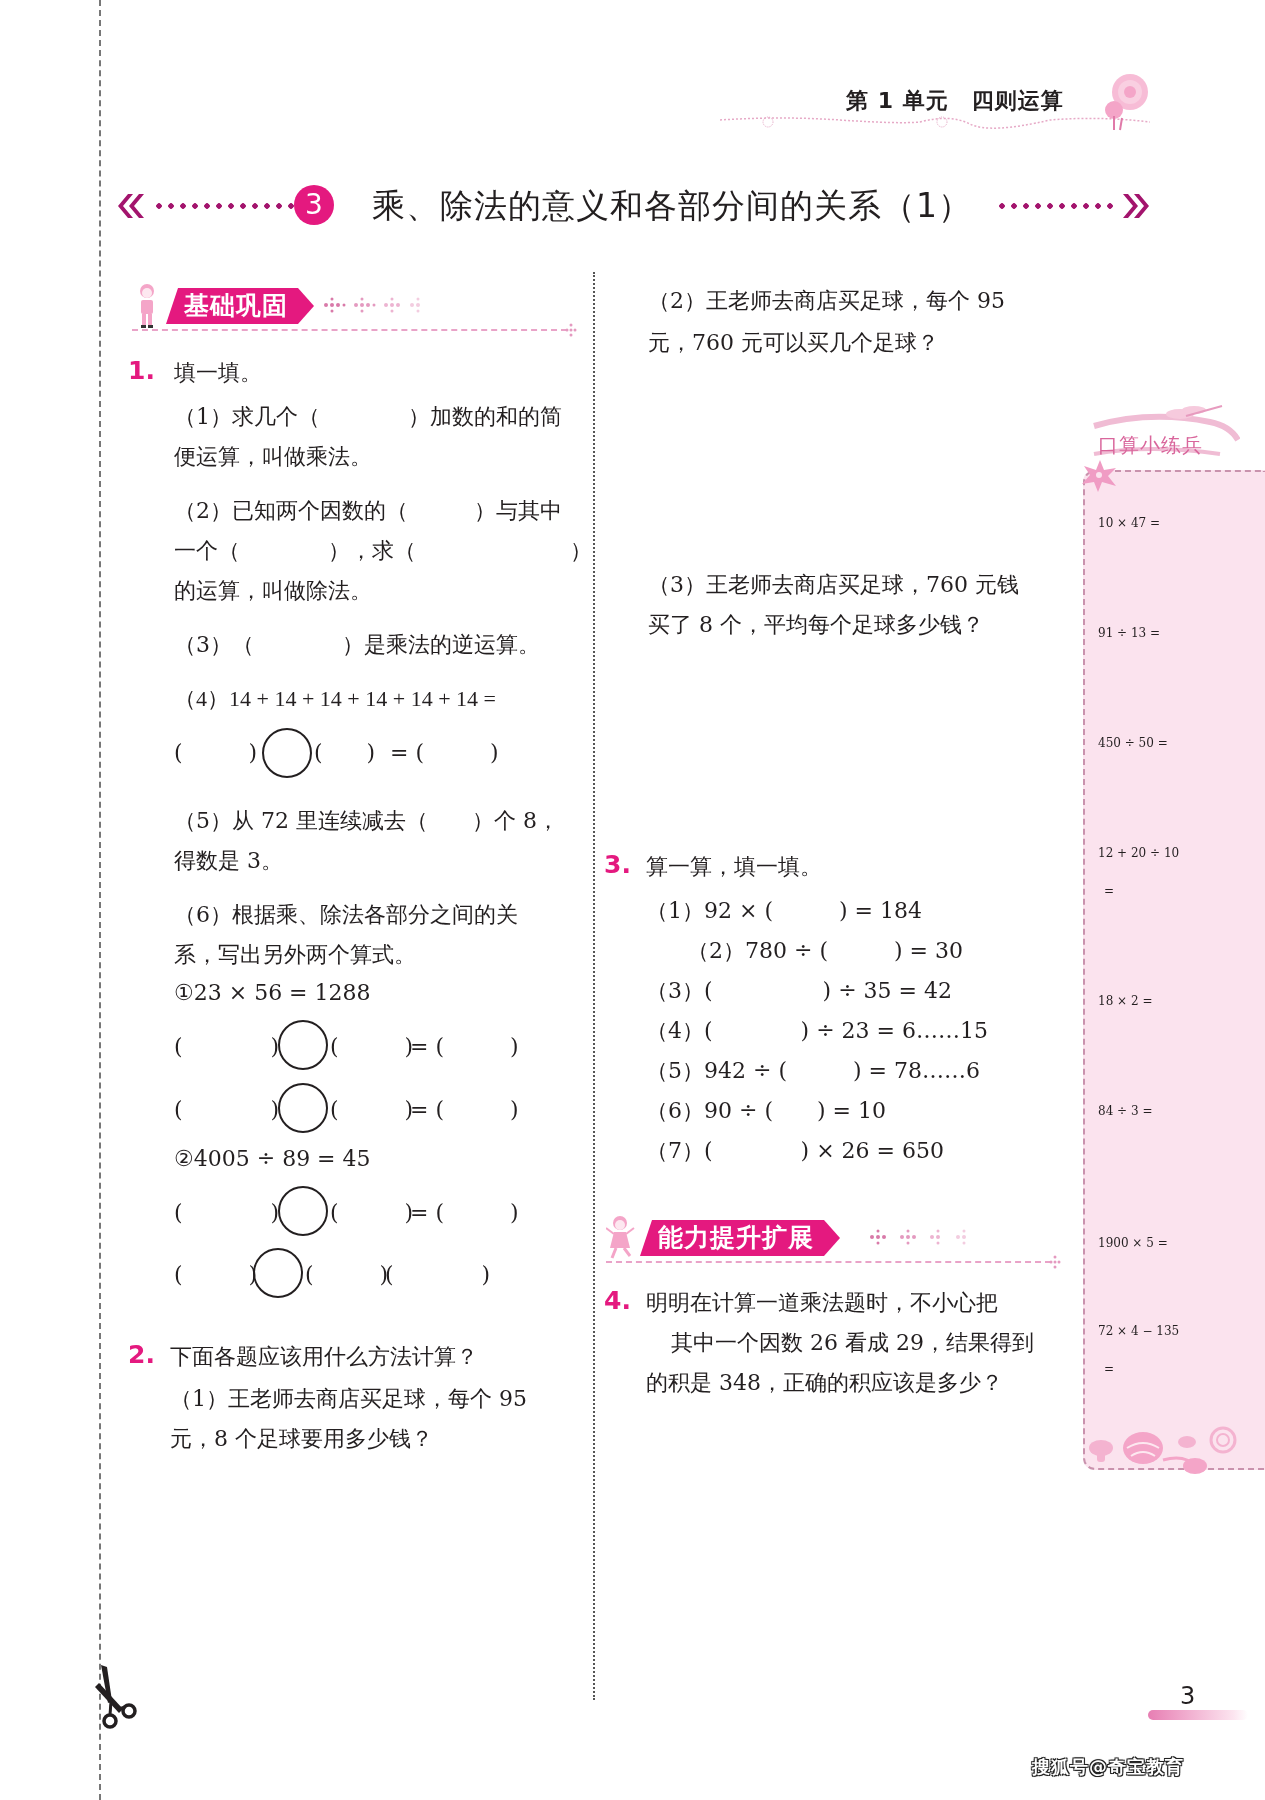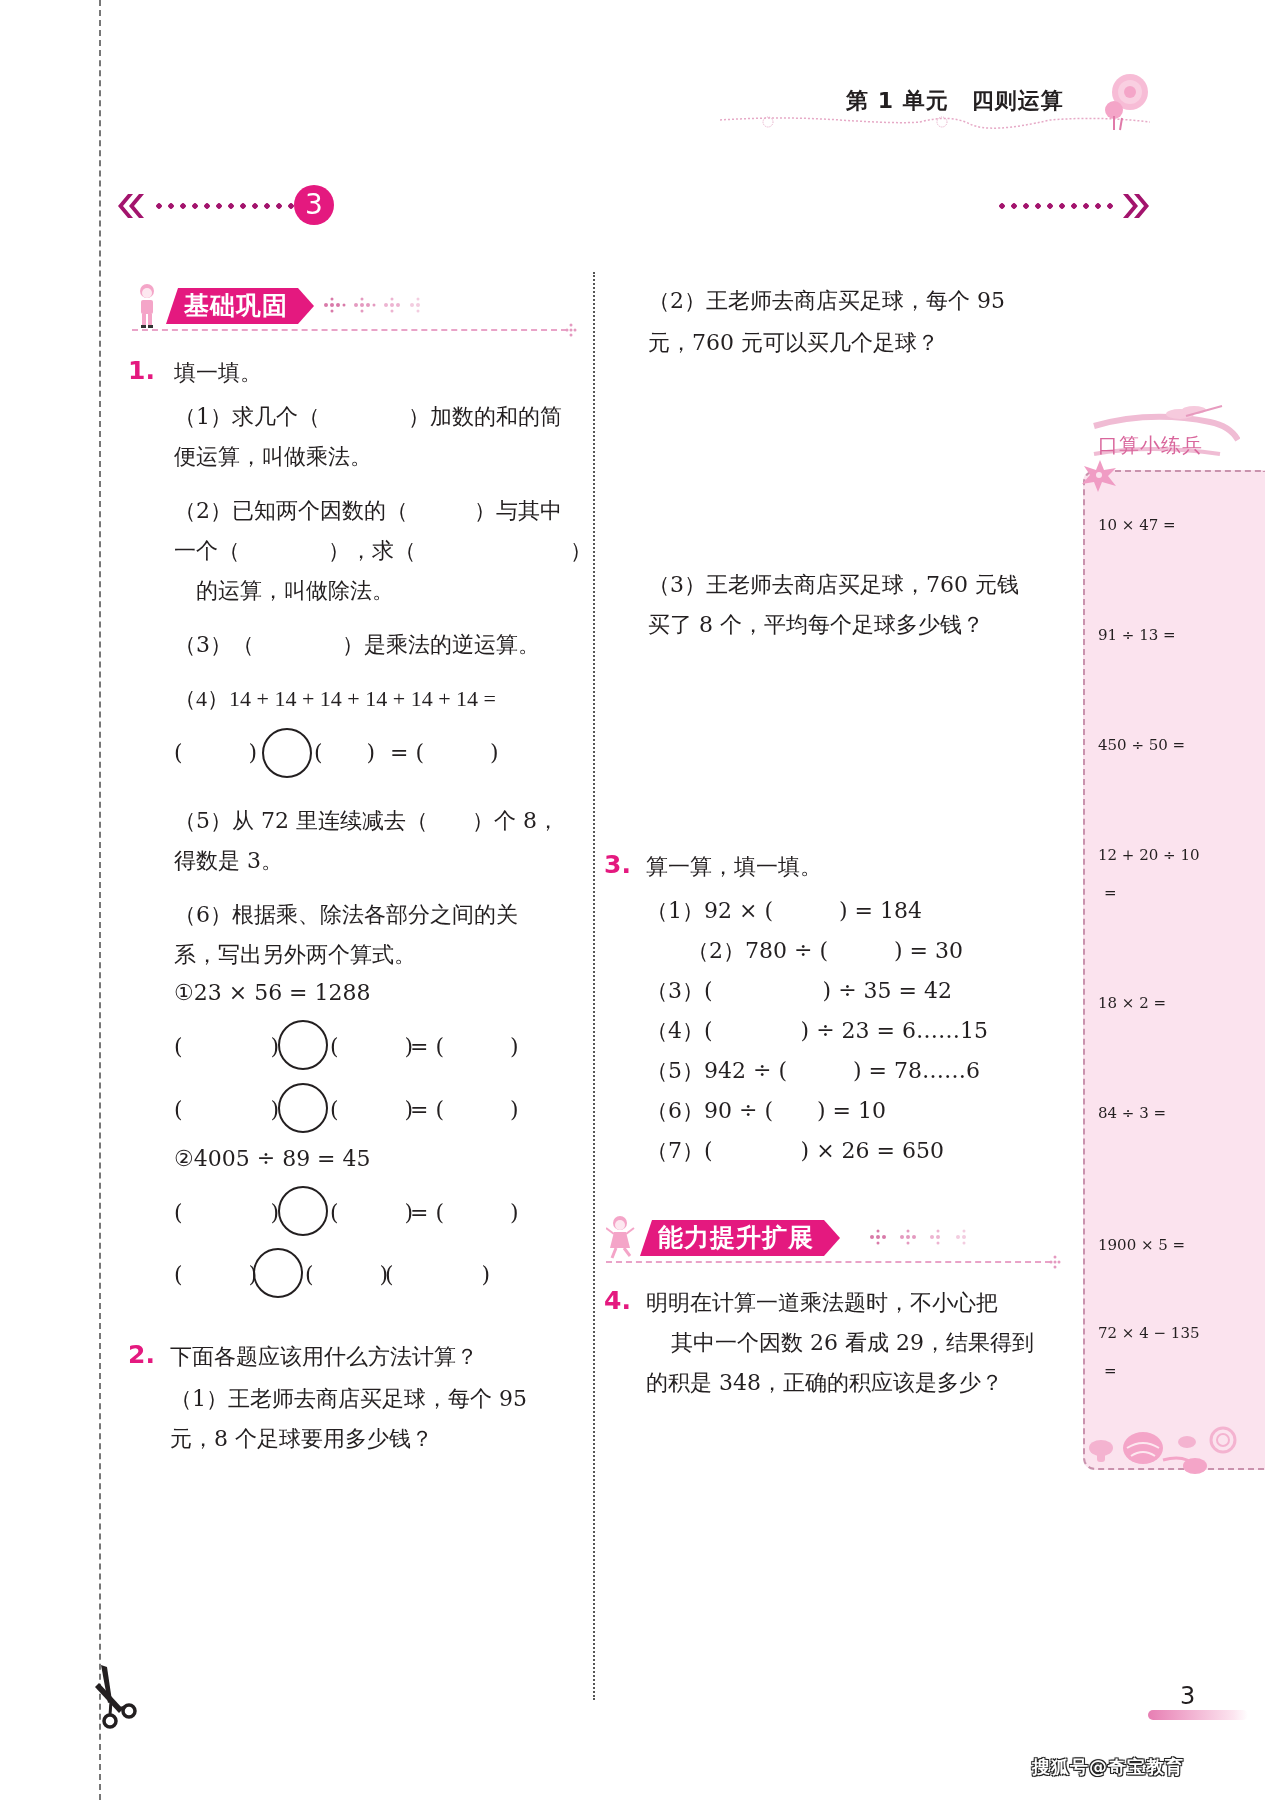--- a/index.html
+++ b/index.html
@@ -40,21 +40,21 @@
   
   .q-num { position: absolute; font-family: "DejaVu Sans", sans-serif; font-weight: bold; color: #e4197f; font-size: 25px; }
   .line { position: absolute; font-size: 22px; white-space: pre; color: #231f20; }
   .circle { position: absolute; width: 50px; height: 50px; border: 2px solid #231f20; border-radius: 50%; }
 
   
   .practice { position: absolute; left: 1083px; top: 470px; width: 182px; height: 1000px; background: #fbe3ee; border-top: 2px dashed #c992ad; border-left: 2px dashed #c992ad; border-bottom: 2px dashed #c992ad; border-radius: 12px 0 0 12px; }
   .practice-title { position: absolute; left: 1098px; top: 432px; font-family: "DejaVu Sans", sans-serif; font-size: 20px; color: #d9669c; letter-spacing: 1px; }
   .practice-swoosh { position: absolute; left: 1090px; top: 404px; width: 150px; height: 64px; }
   .practice-flower { position: absolute; left: 1080px; top: 458px; width: 40px; height: 34px; }
-  .practice-item { position: absolute; left: 1098px; font-size: 15px; color: #231f20; white-space: pre; }
+  .practice-item { position: absolute; left: 1098px; font-size: 12px; color: #231f20; white-space: pre; }
   .practice-bottom { position: absolute; left: 1085px; top: 1420px; width: 160px; height: 60px; }
 
   
   .page-num { position: absolute; left: 1180px; top: 1682px; font-family: "DejaVu Sans", sans-serif; font-size: 24px; color: #231f20; }
   .page-bar { position: absolute; left: 1148px; top: 1710px; width: 100px; height: 10px; border-radius: 5px; background: linear-gradient(to right, #e77eb3, #fce4ef 85%, rgba(255,255,255,0)); }
 
   .watermark { position: absolute; left: 1032px; top: 1755px; font-family: "DejaVu Sans", sans-serif; font-size: 18px; color: #ffffff; font-weight: bold; letter-spacing: 1px;
      text-shadow: -1px -1px 0 #222, 1px -1px 0 #222, -1px 1px 0 #222, 1px 1px 0 #222, 0 0 2px #000; }
 </style>
 </head>
@@ -85,20 +85,21 @@
   <line x1="22" y1="46" x2="20" y2="58" stroke="#e07aa9" stroke-width="2"></line>
 </svg>
 
 <div class="lesson-row">
   <svg class="chev-left" viewBox="0 0 34 28">
     <path d="M12 2 L2 14 L12 26 L17 26 L7 14 L17 2 Z" fill="#a3146d"></path>
     <path d="M23 2 L13 14 L23 26 L28 26 L18 14 L28 2 Z" fill="#a3146d"></path>
   </svg>
   <div class="dots-left"></div>
   <div class="lesson-num">3</div>
+  <div class="lesson-title">乘、除法的意义和各部分间的关系（1）</div>
   <div class="dots-right"></div>
   <svg class="chev-right" viewBox="0 0 34 28">
     <path d="M6 2 L16 14 L6 26 L11 26 L21 14 L11 2 Z" fill="#a3146d"></path>
     <path d="M17 2 L27 14 L17 26 L22 26 L32 14 L22 2 Z" fill="#a3146d"></path>
   </svg>
 </div>
 
 <div class="col-divider"></div>
 
 <div class="banner" style="left:132px; top:282px; width:450px;">
@@ -156,21 +157,21 @@
 </div>
 
 <div class="q-num" style="left:128px; top:356px;">1.</div>
 <div class="line" style="left:174px; top:358px;">填一填。</div>
 
 <div class="line" style="left:174px; top:402px;">（1）求几个（　　　　）加数的和的简</div>
 <div class="line" style="left:174px; top:442px;">便运算，叫做乘法。</div>
 
 <div class="line" style="left:174px; top:496px;">（2）已知两个因数的（　　　）与其中</div>
 <div class="line" style="left:174px; top:536px;">一个（　　　　），求（　　　　　　　）</div>
-<div class="line" style="left:174px; top:576px;margin-left:22px;">的运算，叫做除法。</div>
+<div class="line" style="left:174px; top:576px;">的运算，叫做除法。</div>
 
 <div class="line" style="left:174px; top:630px;">（3）（　　　　）是乘法的逆运算。</div>
 
 <div class="line" style="left:174px; top:684px;font-family:Liberation Serif, serif;">（4）14 + 14 + 14 + 14 + 14 + 14 =</div>
 <div class="line" style="left:174px; top:738px;">(　　　)</div>
 <div class="circle" style="left:262px; top:728px;"></div>
 <div class="line" style="left:314px; top:738px;">(　　)</div>
 <div class="line" style="left:390px; top:738px;">= (　　　)</div>
 
 <div class="line" style="left:174px; top:806px;">（5）从 72 里连续减去（　　）个 8，</div>

